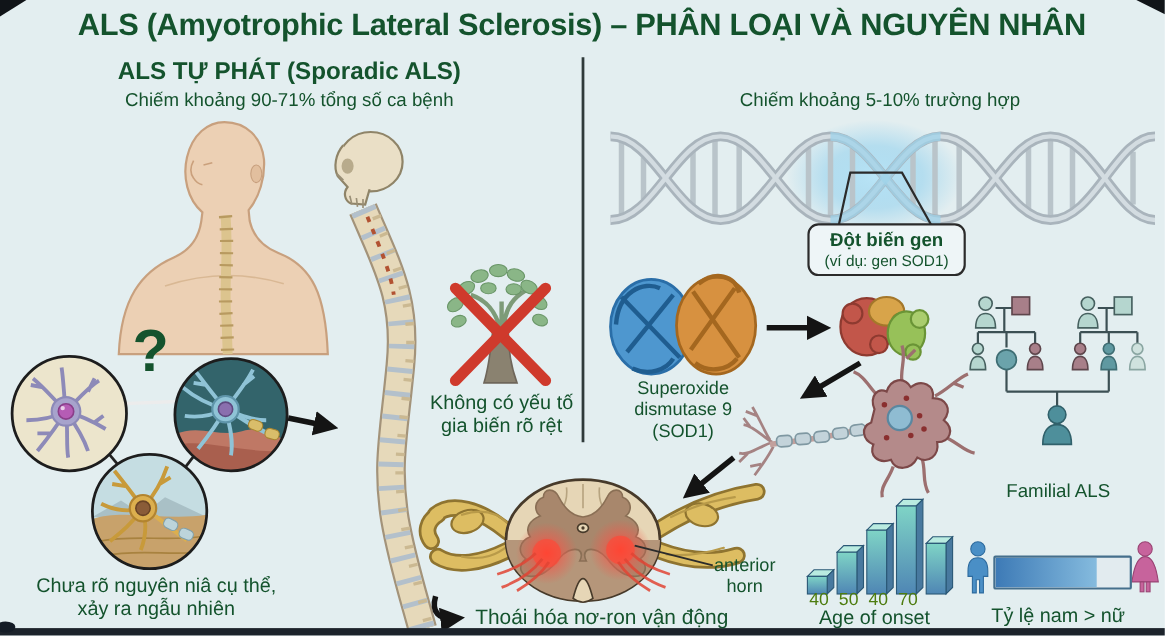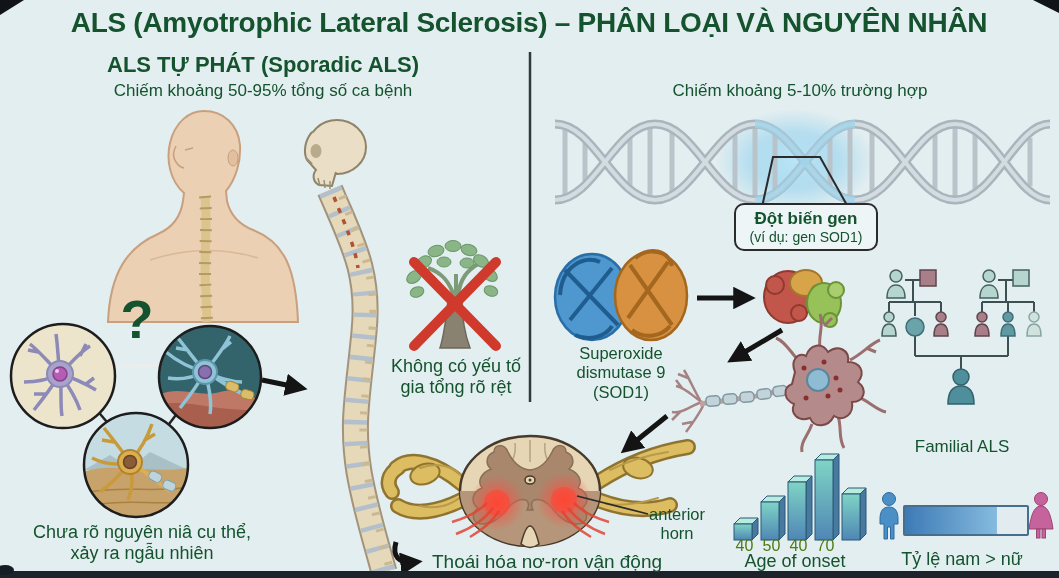--- a/index.html
+++ b/index.html
@@ -310,33 +310,33 @@
 
   <path d="M0,0 L24,0 L0,15 Z" fill="#101418"></path>
   <path d="M1059,0 L1033,0 L1059,13 Z" fill="#101418"></path>
   <rect x="0" y="571" width="1059" height="7" fill="#1c232b"></rect>
   <ellipse cx="5" cy="570" rx="9" ry="5" fill="#141c26"></ellipse>
 </svg>
 
 <div class="txt cx title" style="left:529px;top:6px;">ALS (Amyotrophic Lateral Sclerosis) – PHÂN LOẠI VÀ NGUYÊN NHÂN</div>
 
 <div class="txt cx h2" style="left:263px;top:52px;">ALS TỰ PHÁT (Sporadic ALS)</div>
-<div class="txt cx sub" style="left:263px;top:81px;">Chiếm khoảng 50-95% tổng số ca bệnh</div>
+<div class="txt cx sub" style="left:263px;top:81px;">Chiếm khoảng 90-71% tổng số ca bệnh</div>
 <div class="txt cx sub" style="left:800px;top:81px;">Chiếm khoảng 5-10% trường hợp</div>
 
 <div class="txt cx qmark" style="left:137px;top:288px;">?</div>
 
 <div class="txt cx cap18" style="left:142px;top:522px;">
   <span class="blk">Chưa rõ nguyên niâ cụ thể,</span>
   <span class="blk">xảy ra ngẫu nhiên</span>
 </div>
 
 <div class="txt cx cap18" style="left:456px;top:356px;">
   <span class="blk">Không có yếu tố</span>
-  <span class="blk">gia tổng rõ rệt</span>
+  <span class="blk">gia biến rõ rệt</span>
 </div>
 
 <div class="txt cx" style="left:806px;top:209px;">
   <span class="geneline1">Đột biến gen</span>
   <span class="geneline2">(ví dụ: gen SOD1)</span>
 </div>
 
 <div class="txt cx cap16" style="left:621px;top:344px;">
   <span class="blk">Superoxide</span>
   <span class="blk">dismutase 9</span>

